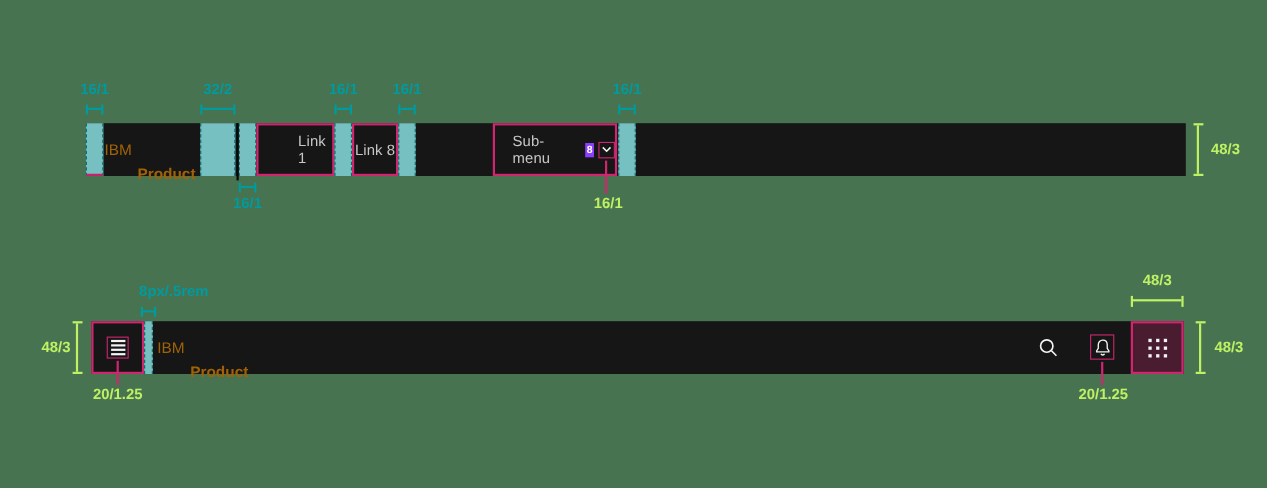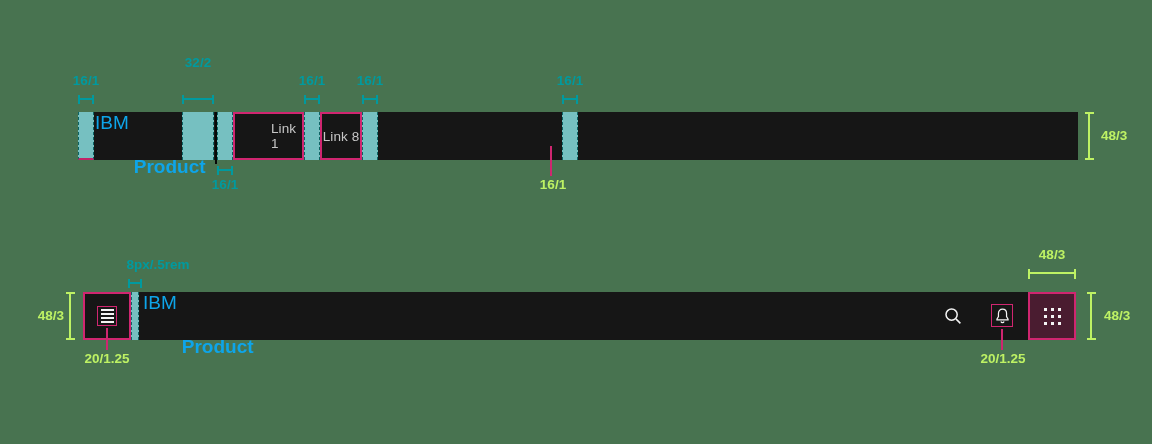--- a/index.html
+++ b/index.html
@@ -34,22 +34,22 @@
     background:#8a3ffc;color:#ffffff;font-size:9.5px;font-weight:700;
     width:9px;height:13px;display:flex;align-items:center;justify-content:center;
     margin-left:1px;
   }
   .chev-box{
     width:15px;height:15px;box-sizing:border-box;border:1.5px solid #d02670;
     display:flex;align-items:center;justify-content:center;
   }
 
   
-  .brand{position:absolute;top:0;height:48px;display:flex;
-         font-size:19px;color:#0ea5e9;white-space:nowrap;}
+  .brand{position:absolute;top:0;height:48px;display:flex;align-items:center;
+         font-size:14px;color:#a16207;white-space:nowrap;}
   .brand .prefix{font-weight:400;}
   .brand .name{font-weight:700;margin-left:5px;margin-top:44px;}
 
   
   .meas-label{
     position:absolute;font-size:13.5px;font-weight:700;white-space:nowrap;
   }
   .teal{color:#009a9f;}
   .pink{color:#bef264;}
   .centered{transform:translateX(-50%);}
@@ -95,21 +95,21 @@
   }
   .dotgrid{display:grid;grid-template-columns:repeat(3,3px);grid-template-rows:repeat(3,3px);gap:4px;}
   .dotgrid i{display:block;width:3px;height:3px;background:#f4f4f4;}
 </style>
 </head>
 <body>
 
 <div class="stage">
 
   <div class="meas-label teal centered" style="left:86px;top:73px;">16/1</div>
-  <div class="meas-label teal centered" style="left:198px;top:55px;">32/2</div>
+  <div class="meas-label teal centered" style="left:198px;top:73px;">32/2</div>
   <div class="meas-label teal centered" style="left:312px;top:73px;">16/1</div>
   <div class="meas-label teal centered" style="left:370px;top:73px;">16/1</div>
   <div class="meas-label teal centered" style="left:570px;top:73px;">16/1</div>
 
   <div class="hmeas teal" style="left:78px;top:95px;width:16px;"></div>
   <div class="hmeas teal" style="left:182px;top:95px;width:32px;"></div>
   <div class="hmeas teal" style="left:304px;top:95px;width:16px;"></div>
   <div class="hmeas teal" style="left:362px;top:95px;width:16px;"></div>
   <div class="hmeas teal" style="left:562px;top:95px;width:16px;"></div>
 
@@ -124,20 +124,29 @@
 
     <div class="linkbox" style="left:155px;width:71px;padding-left:36px;">
       <span>Link 1</span>
     </div>
     <div class="spacer" style="left:226px;width:16px;"></div>
     <div class="linkbox" style="left:242px;width:42px;">
       <span>Link 8</span>
     </div>
     <div class="spacer" style="left:284px;width:16px;"></div>
 
+    <div class="linkbox submenu" style="left:370px;width:113px;">
+      <span>Sub-menu</span>
+      <span class="badge">8</span>
+      <span class="chev-box">
+        <svg width="9" height="6" viewBox="0 0 9 6">
+          <polyline points="1,1 4.5,4.5 8,1" fill="none" stroke="#f4f4f4" stroke-width="1.4"></polyline>
+        </svg>
+      </span>
+    </div>
     <div class="spacer" style="left:484px;width:16px;"></div>
   </div>
 
   <div class="divider" style="left:215px;top:112px;height:52px;"></div>
 
   <div class="hmeas teal" style="left:217px;top:166px;width:16px;"></div>
   <div class="meas-label teal centered" style="left:225px;top:177px;">16/1</div>
 
   <div class="dropline" style="left:550px;top:146px;height:30px;"></div>
   <div class="meas-label pink centered" style="left:553px;top:177px;">16/1</div>

